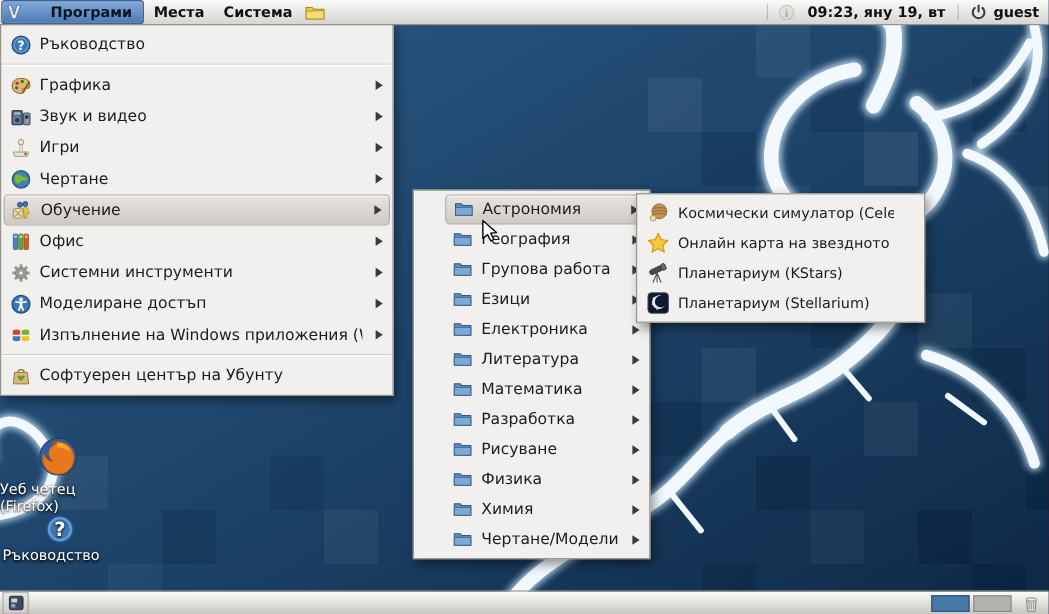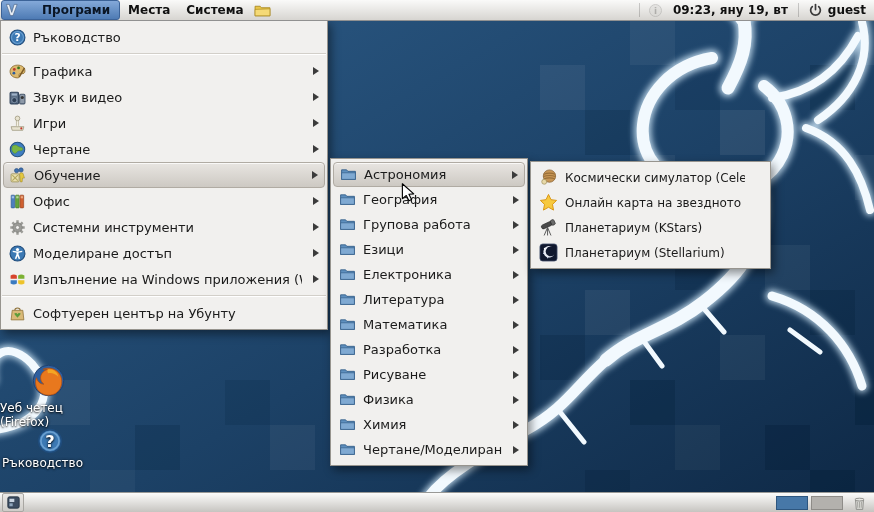--- a/index.html
+++ b/index.html
@@ -33,21 +33,21 @@
   .tray-sep{width:1px;height:14px;background:rgba(0,0,0,.18);margin:0 4px;}
   .clock{padding:0 6px;white-space:nowrap;}
   .user-btn{display:flex;align-items:flex-start;gap:4px;padding:0 8px 0 4px;}
   .user-btn .tray-icon{margin:0;}
   
   .menu{
     position:absolute;background:#f1f0ee;border:1px solid #97948e;
     box-shadow:3px 4px 9px rgba(0,0,0,.45);padding:3px 0;box-sizing:border-box;
   }
   .menu-main{left:0;top:20px;width:328px;z-index:40;}
-  .menu-edu{left:330px;top:158px;width:198px;z-index:41;}
+  .menu-edu{left:344px;top:158px;width:198px;z-index:41;padding-left:24px;}
   .menu-astro{left:530px;top:161px;width:241px;z-index:42;}
   .menu-row{
     display:flex;align-items:center;height:26px;box-sizing:border-box;
     padding:0 8px;gap:7px;font-size:13px;color:#1b1b1b;cursor:default;
   }
   .menu-edu .menu-row{height:25px;}
   .menu-astro .menu-row{height:25px;font-size:12px;}
   .menu-row.active{
     background:linear-gradient(#e8e5e1,#cdc9c3);
     border:1px solid #b0aba3;border-radius:4px;margin:0 2px;padding:0 6px;

